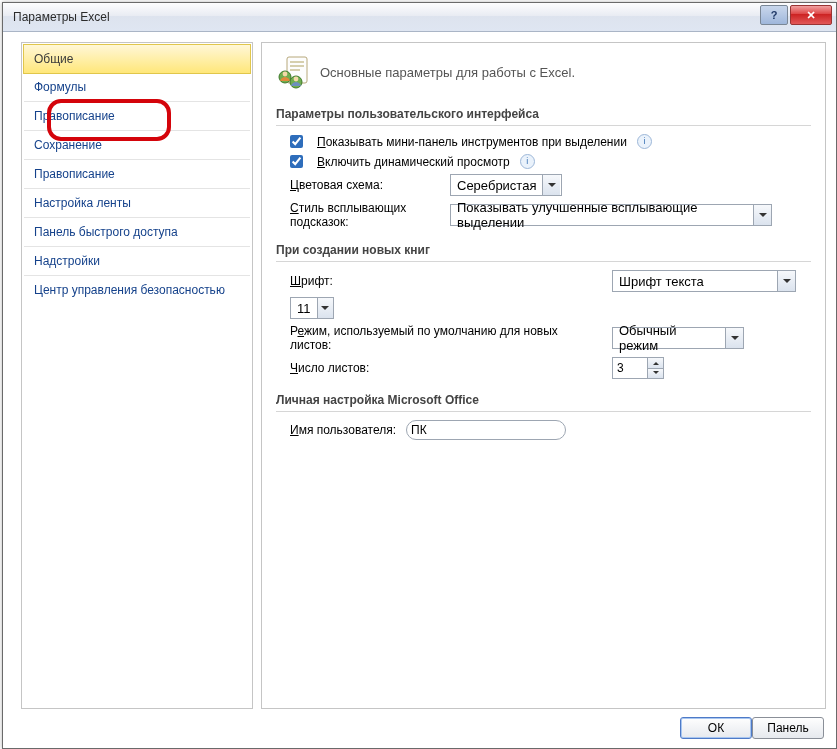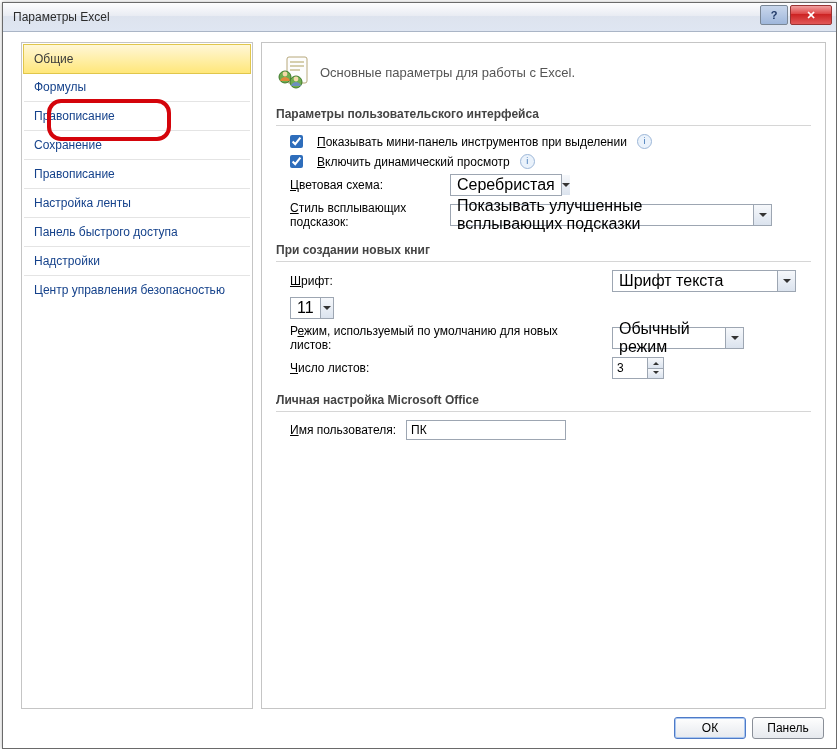--- a/index.html
+++ b/index.html
@@ -18,34 +18,34 @@
 .highlight-ring{position:absolute;left:44px;top:96px;width:116px;height:34px;border:4px solid #d4040b;border-radius:14px;pointer-events:none}
 .content{flex:1;border:1px solid #c5c5c5;background:#fff;padding:12px 14px;box-sizing:border-box;overflow:hidden}
 .heading{display:flex;align-items:center;gap:10px;margin-bottom:14px}
 .head-icon{width:34px;height:34px;position:relative}
 .head-icon svg{width:100%;height:100%}
 .heading-text{color:#555;font-size:13px}
 .section-title{font-weight:bold;color:#444;padding:4px 0;border-bottom:1px solid #d6d6d6;margin:10px 0 8px 0;font-size:12px}
 .row{display:flex;align-items:center;gap:10px;margin:5px 0 5px 14px;font-size:12px}
 .info{display:inline-block;width:13px;height:13px;border:1px solid #9db7d8;border-radius:50%;color:#3a72b5;font-size:9px;line-height:12px;text-align:center;background:#eaf2fb}
 .select{display:inline-flex;align-items:center;border:1px solid #9da6b2;background:#fff;height:20px}
-.select span{padding:0 6px;font-size:16px}
+.select span{padding:0 6px;font-size:13px}
 .dd-btn{width:17px;height:20px;border-left:1px solid #9da6b2;background:linear-gradient(#f6f8fb,#dbe3ee);display:flex;align-items:center;justify-content:center}
 .dd-btn::after{content:"";border:4px solid transparent;border-top-color:#333;margin-top:3px}
 input[type=checkbox]{accent-color:#2e6dbb;width:13px;height:13px;margin:0 4px 0 0}
 .textfield{border:1px solid #9da6b2;height:18px;padding:0 4px;font-size:12px;font-family:inherit}
 .spinner{display:inline-flex;border:1px solid #9da6b2;height:20px}
 .spinner input{border:none;width:26px;text-align:left;padding:0 4px;font-size:12px;font-family:inherit;outline:none}
 .spin-btns{display:flex;flex-direction:column;border-left:1px solid #9da6b2}
 .spin-btns div{width:15px;height:10px;background:linear-gradient(#f6f8fb,#dbe3ee);display:flex;align-items:center;justify-content:center}
 .spin-btns div:first-child{border-bottom:1px solid #9da6b2}
 .spin-btns div::after{content:"";border:3px solid transparent}
 .spin-btns div:first-child::after{border-bottom-color:#333;margin-bottom:2px}
 .spin-btns div:last-child::after{border-top-color:#333;margin-top:2px}
-.footer{position:absolute;bottom:0;left:16px;right:0;height:40px;display:flex;justify-content:flex-end;align-items:center;gap:6px;padding:0 12px;box-sizing:border-box}
+.footer{position:absolute;bottom:0;left:16px;right:0;height:40px;display:flex;justify-content:flex-end;align-items:center;padding:0 12px;box-sizing:border-box}
 .btn{min-width:72px;height:22px;border:1px solid #8a8f98;background:linear-gradient(#fefefe,#e6e9ee);font-size:12px;font-family:inherit;cursor:default;border-radius:3px}
 .btn.primary{border:1px solid #4e7ac7;box-shadow:0 0 0 1px #a8c6f0 inset}
 .two-col{display:flex;align-items:center;gap:10px;margin:5px 0 5px 14px}
 .lbl{font-size:12px}
 .u{text-decoration:underline}
 </style>
 </head>
 <body>
 
 <div class="window">
@@ -103,21 +103,21 @@
       <div class="two-col">
         <span class="lbl" style="width:150px"><span class="u">Ц</span><span>ветовая схема:</span></span>
         <div class="select" style="width:110px">
           <span>Серебристая</span>
             <div class="dd-btn"></div>
         </div>
       </div>
       <div class="two-col">
         <span class="lbl" style="width:150px"><span class="u">С</span><span>тиль всплывающих подсказок:</span></span>
         <div class="select" style="width:320px">
-          <span style="flex:1">Показывать улучшенные всплывающих подсказки</span>
+          <span style="flex:1">Показывать улучшенные всплывающие выделении</span>
             <div class="dd-btn"></div>
         </div>
       </div>
 
       <div class="section-title">При создании новых книг</div>
       <div class="two-col">
         <span class="lbl" style="width:312px"><span class="u">Ш</span><span>рифт:</span></span>
         <div class="select" style="width:182px">
           <span style="flex:1">Шрифт текста</span>
             <div class="dd-btn"></div>
@@ -143,21 +143,21 @@
           <div class="spin-btns">
               <div></div>
               <div></div>
             </div>
         </div>
       </div>
 
       <div class="section-title">Личная настройка Microsoft Office</div>
       <div class="two-col">
         <span class="lbl"><span class="u">И</span><span>мя пользователя:</span></span>
-        <input class="textfield" style="width: 150px;" value="ПК">
+        <input class="textfield" style="width: 150px; border-radius: 10px;" value="ПК">
       </div>
     </div>
   </div>
 
   <div class="footer">
     <button class="btn primary">ОК</button>
     <button class="btn">Панель</button>
   </div>
 
   <div class="highlight-ring"></div>

